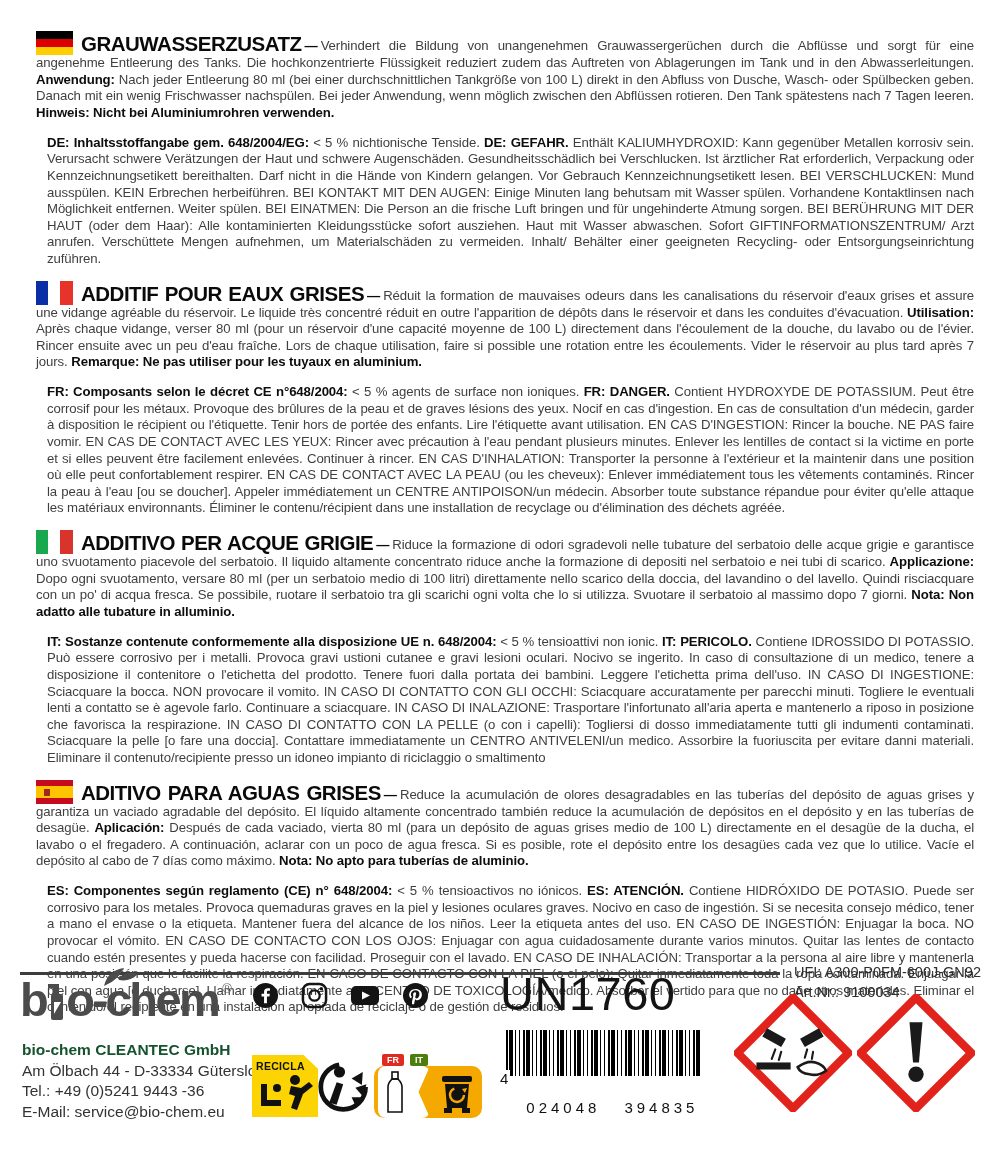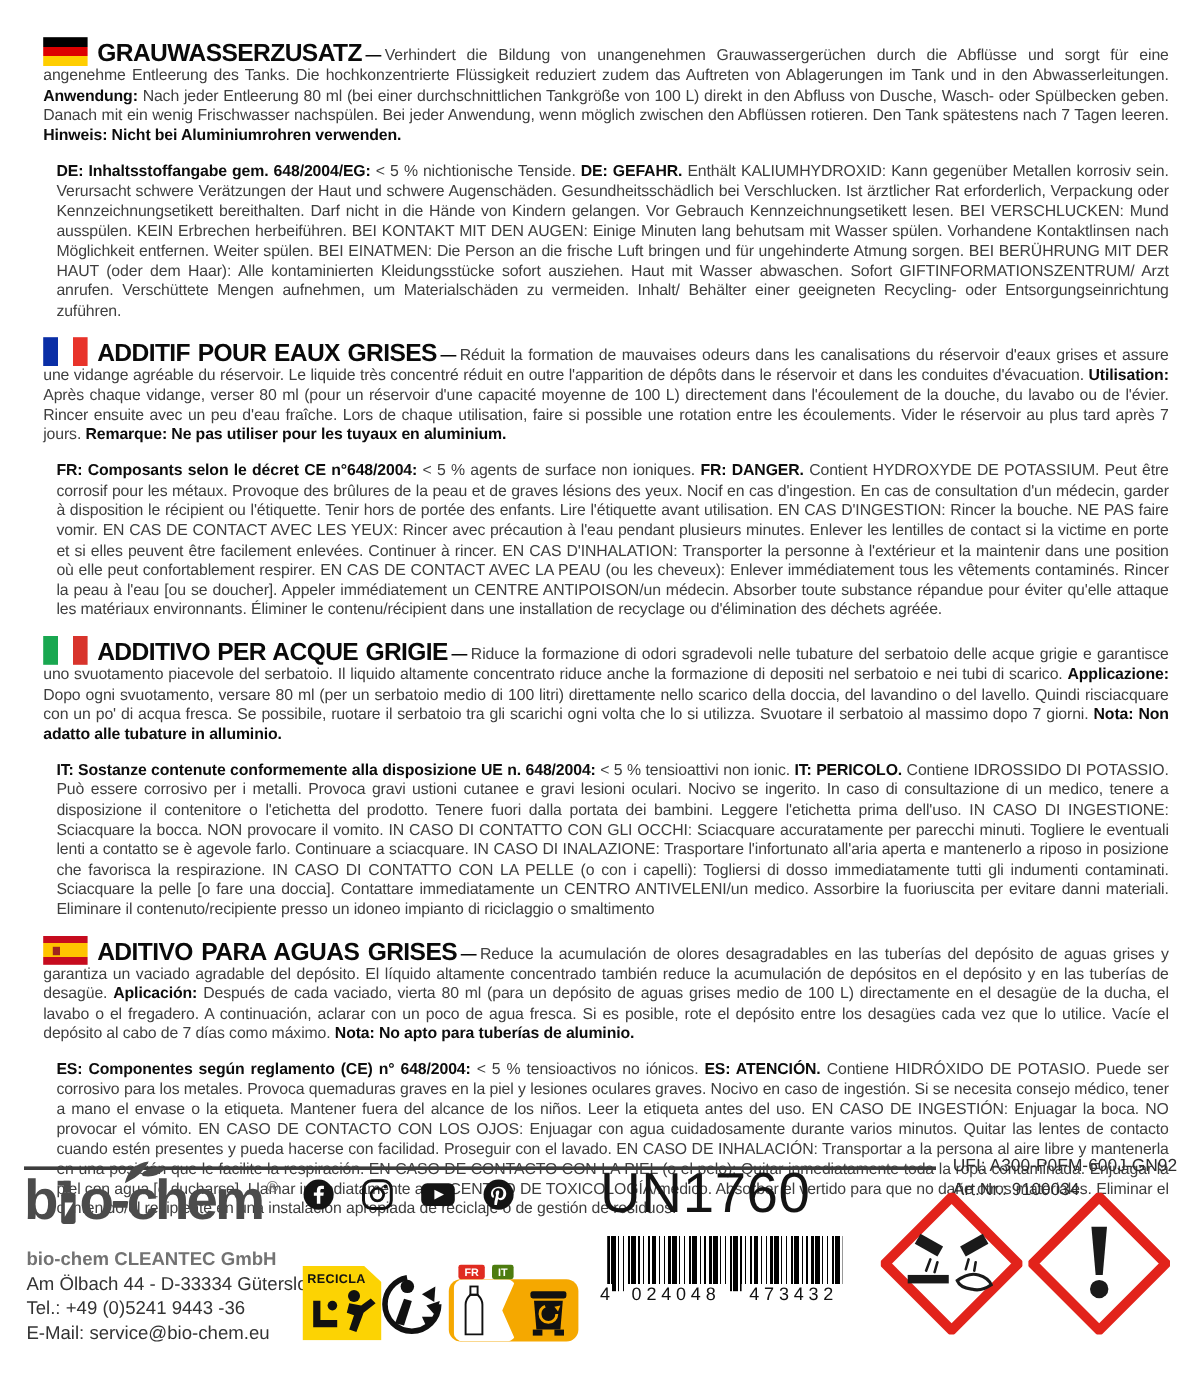--- a/index.html
+++ b/index.html
@@ -21,40 +21,40 @@
   
   .footer{position:absolute;top:956px;left:0;width:1000px;height:194px;}
   .divider{position:absolute;top:16px;left:20px;width:760px;border-top:3px solid #3d3d3d;}
   .ufi-block{position:absolute;top:6px;left:794px;font-size:14.5px;line-height:20px;color:#2e2e2e;}
   .logo{position:absolute;top:22px;left:20px;color:#4b4b4b;}
   .logo-row{display:flex;align-items:flex-end;}
   .logo-txt{font-size:47px;font-weight:bold;letter-spacing:-2.5px;line-height:44px;}
   .logo-reg{font-size:13px;vertical-align:top;position:relative;top:-26px;left:4px;color:#6a6a6a;}
   .logo-leaf{position:absolute;top:-14px;left:68px;}
   .company{position:absolute;top:84px;left:22px;font-size:15.5px;line-height:20.5px;color:#333;}
-  .company .co-name{font-weight:bold;color:#737373;}
+  .company .co-name{font-weight:bold;color:#14532d;}
   .social{position:absolute;top:26px;left:252px;display:flex;gap:22px;align-items:center;}
   .website{position:absolute;top:62px;left:250px;font-size:23.5px;color:#2a2a2a;letter-spacing:0.2px;}
   .recycle-row{position:absolute;top:98px;left:252px;display:flex;align-items:center;}
   .recicla{position:relative;width:66px;height:62px;background:#fcd303;
            clip-path:polygon(0 0,78% 0,100% 22%,100% 100%,0 100%);}
   .recicla-label{position:absolute;top:5px;left:4px;font-size:10.5px;font-weight:bold;color:#111;letter-spacing:0.3px;}
   .sortbox{position:relative;width:108px;height:64px;}
   .sortbox-bg{position:absolute;top:12px;left:0;width:108px;height:52px;background:#f5a800;border-radius:10px;}
   .sortbox-white{position:absolute;top:12px;left:4px;width:52px;height:52px;background:#fff;
                  border-radius:8px;clip-path:polygon(0 0,100% 0,78% 50%,100% 100%,0 100%);}
   .tag{position:absolute;top:0;font-size:9px;font-weight:bold;color:#fff;padding:1px 5px;border-radius:2px;}
   .tag-fr{left:8px;background:#e02b20;}
   .tag-it{left:36px;background:#4d7c0f;}
   .un{position:absolute;top:10px;left:500px;font-size:47px;color:#141414;letter-spacing:0.5px;}
   .barcode{position:absolute;top:74px;left:506px;width:196px;height:46px;
     background:repeating-linear-gradient(90deg,#000 0 2px,#fff 2px 3px,#000 3px 7px,#fff 7px 9px,#000 9px 10px,#fff 10px 13px,#000 13px 14px,#fff 14px 17px);}
   .barcode-digits{position:absolute;top:114px;left:498px;width:212px;display:flex;font-size:15px;color:#111;}
   .bd-lead{margin-right:10px;background:#fff;padding:0 2px;}
-  .bd-group{background:#fff;padding:0 6px;letter-spacing:4px;margin-right:12px;}
+  .bd-group{background:#fff;padding:0 6px;letter-spacing:4px;margin-right:12px;margin-top:29px;}
   .ghs{position:absolute;top:38px;}
   .ghs1{left:734px;} .ghs2{left:857px;}
   svg{display:block;}
 </style>
 </head>
 <body>
 
 <div class="page">
   <div class="content">
 
@@ -179,21 +179,21 @@
           <path d="M22 15 l5 -1 -2 5 z" fill="#f5a800"></path>
         </svg>
       </div>
     </div>
 
     <div class="un">UN1760</div>
     <div class="barcode"></div>
     <div class="barcode-digits">
       <span class="bd-lead">4</span>
       <span class="bd-group">024048</span>
-      <span class="bd-group">473432</span>
+      <span class="bd-group">394835</span>
     </div>
 
     <svg class="ghs ghs1" width="118" height="118" viewBox="0 0 100 100">
       <path d="M50 3 L97 50 L50 97 L3 50 Z" fill="#fff" stroke="#e2231b" stroke-width="7"></path>
       <g fill="#1a1a1a">
         <path d="M28 29 l16 9 -4 7 -16 -9 z"></path>
         <rect x="19" y="58" width="29" height="6"></rect>
         <path d="M72 29 l-16 9 4 7 16 -9 z"></path>
       </g>
       <g stroke="#1a1a1a" stroke-width="1.8" stroke-linecap="round">

